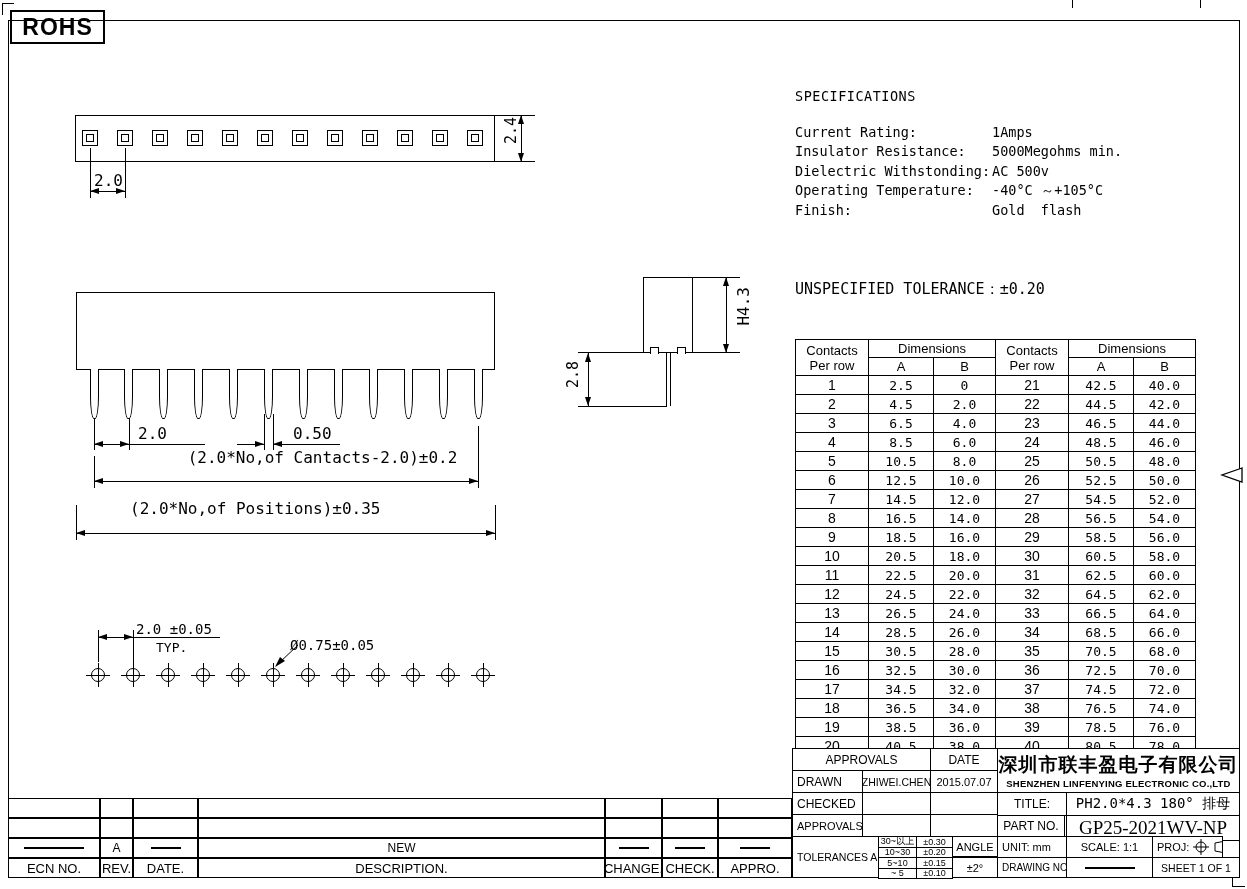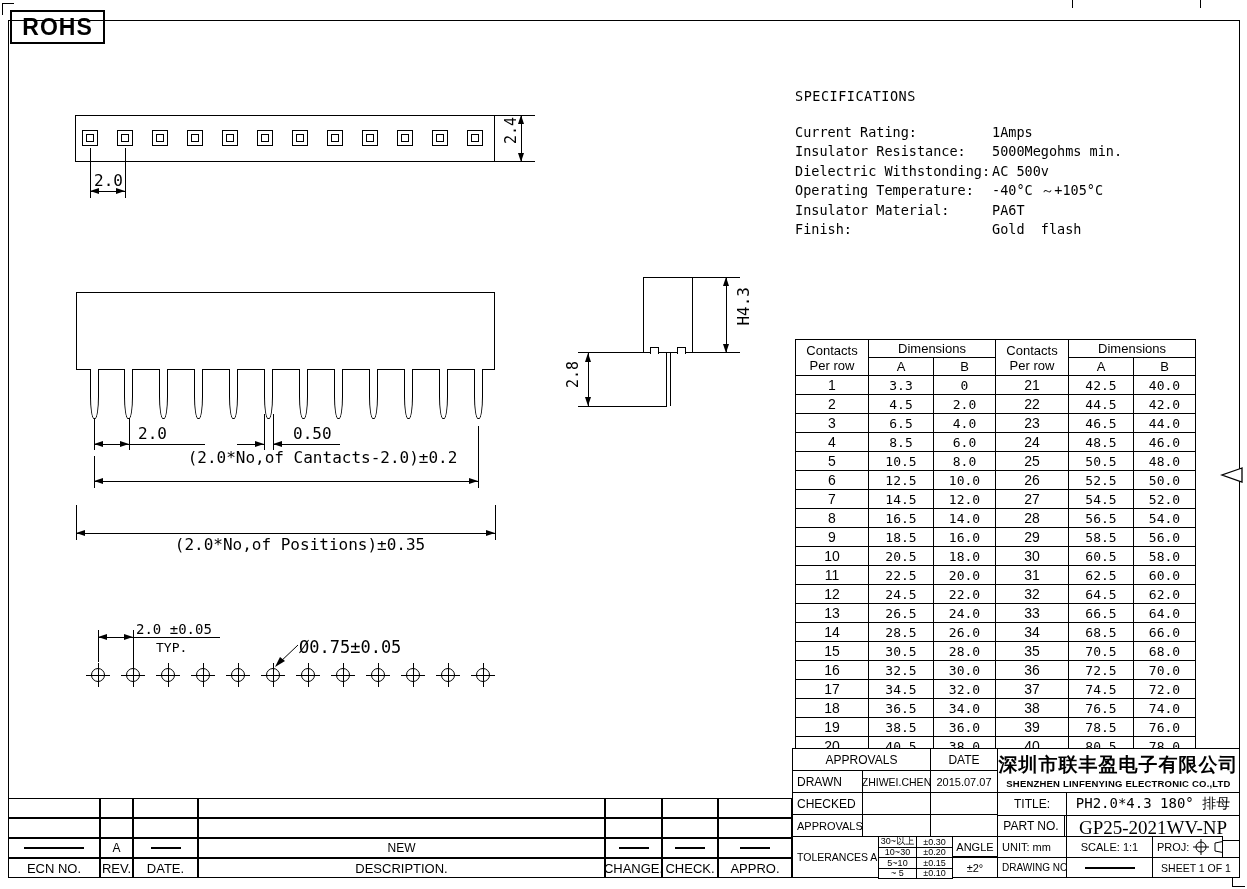--- a/index.html
+++ b/index.html
@@ -154,21 +154,21 @@
   <div class="ar ar-l" style="left:273px;top:441px;"></div>
   <div class="lbl" style="left:293px;top:424px;font-size:16px;">0.50</div>
 
   <div class="lbl" style="left:150px;top:448px;width:345px;text-align:center;font-size:16px;">(2.0*No,of Cantacts-2.0)±0.2</div>
   <div class="vl" style="left:94px;top:456px;height:32px;"></div>
   <div class="vl" style="left:478px;top:426px;height:62px;"></div>
   <div class="hl" style="left:94px;top:481px;width:384px;"></div>
   <div class="ar ar-l" style="left:94px;top:478px;"></div>
   <div class="ar ar-r" style="left:469px;top:478px;"></div>
 
-  <div class="lbl" style="left:130px;top:499px;width:340px;text-align:center;font-size:16px;margin-top:36px;">(2.0*No,of Positions)±0.35</div>
+  <div class="lbl" style="left:130px;top:499px;width:340px;font-size:16px;">(2.0*No,of Positions)±0.35</div>
   <div class="vl" style="left:76px;top:505px;height:35px;"></div>
   <div class="vl" style="left:495px;top:505px;height:35px;"></div>
   <div class="hl" style="left:76px;top:533px;width:419px;"></div>
   <div class="ar ar-l" style="left:76px;top:530px;"></div>
   <div class="ar ar-r" style="left:486px;top:530px;"></div>
 
   <div class="box" style="left:643px;top:277px;width:50px;height:76px;"></div>
   <div class="box" style="left:650px;top:347px;width:9px;height:7px;border-bottom:none;"></div>
   <div class="box" style="left:677px;top:347px;width:9px;height:7px;border-bottom:none;"></div>
   <div class="vl" style="left:666px;top:353px;height:53px;"></div>
@@ -226,38 +226,38 @@
       <div class="hl" style="left: 471px; top: 675px; width: 24px; position: absolute;"></div>
       <div class="vl" style="left: 483px; top: 663px; height: 24px; position: absolute;"></div>
     </div>
   <div class="vl" style="left:98px;top:630px;height:32px;"></div>
   <div class="vl" style="left:133px;top:630px;height:35px;"></div>
   <div class="hl" style="left:98px;top:637px;width:122px;"></div>
   <div class="ar ar-l" style="left:98px;top:634px;"></div>
   <div class="ar ar-r" style="left:124px;top:634px;"></div>
   <div class="lbl" style="left:136px;top:621px;font-size:14px;">2.0 ±0.05</div>
   <div class="lbl" style="left:156px;top:640px;font-size:13px;">TYP.</div>
-  <div class="lbl" style="left:299px;top:637px;font-size:17px;">Ø0.75±0.05</div>
+  <div class="lbl" style="left:290px;top:637px;font-size:14px;">Ø0.75±0.05</div>
   <svg style="position:absolute;left:268px;top:640px;" width="40" height="32">
     <line x1="30" y1="5" x2="10" y2="24" stroke="#000" stroke-width="1"></line>
     <polygon points="7,27 12,17 17,21" fill="#000"></polygon>
   </svg>
 
   <div id="specs">
     <div id="spec-heading">SPECIFICATIONS</div>
     <div id="spec-rows">
         <div class="spec-row"><span class="spec-label">Current Rating:</span><span>1Amps</span></div>
         <div class="spec-row"><span class="spec-label">Insulator Resistance:</span><span>5000Megohms min.</span></div>
         <div class="spec-row"><span class="spec-label">Dielectric Withstonding:</span><span>AC 500v</span></div>
         <div class="spec-row"><span class="spec-label">Operating Temperature:</span><span>-40°C ～+105°C</span></div>
-        <div class="spec-row"><span class="spec-label">Insulator Material:</span><span>PA6T</span></div>
         <div class="spec-row"><span class="spec-label">Finish:</span><span>Gold  flash</span></div>
       </div>
   </div>
 
+  <div id="unspec">UNSPECIFIED TOLERANCE：±0.20</div>
 
   <table id="dims-table">
     <colgroup>
         <col style="width:73px">
         <col style="width:65px">
         <col style="width:62px">
               <col style="width:73px">
         <col style="width:65px">
         <col style="width:62px">
       </colgroup>
@@ -277,21 +277,21 @@
       <tr>
         <th>A</th>
         <th>B</th>
         <th>A</th>
         <th>B</th>
       </tr>
     </thead>
     <tbody id="dims-body">
         <tr>
           <td class="c-num">1</td>
-          <td class="c-val">3.3</td>
+          <td class="c-val">2.5</td>
           <td class="c-val">0</td>
           <td class="c-num">21</td>
           <td class="c-val">42.5</td>
           <td class="c-val">40.0</td>
         </tr>
         <tr>
           <td class="c-num">2</td>
           <td class="c-val">4.5</td>
           <td class="c-val">2.0</td>
           <td class="c-num">22</td>

